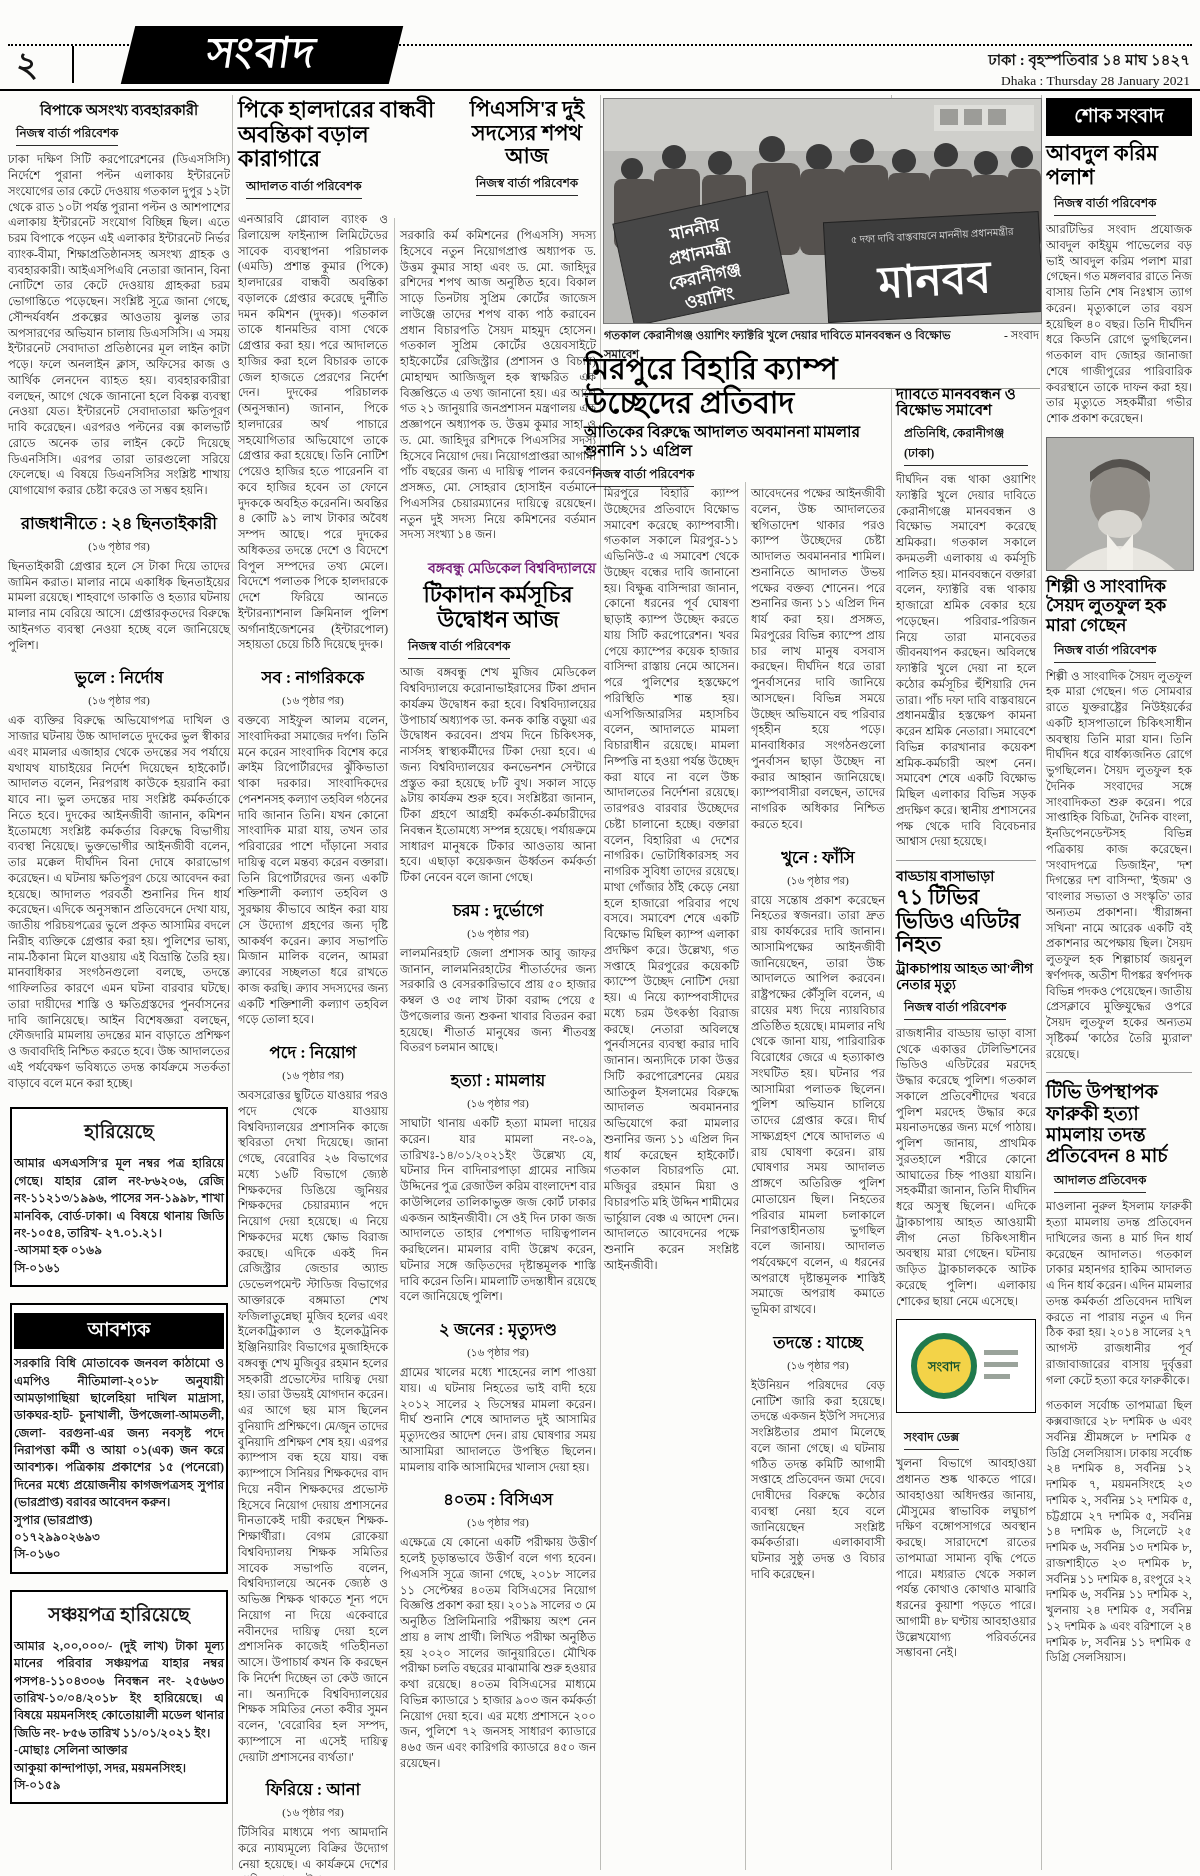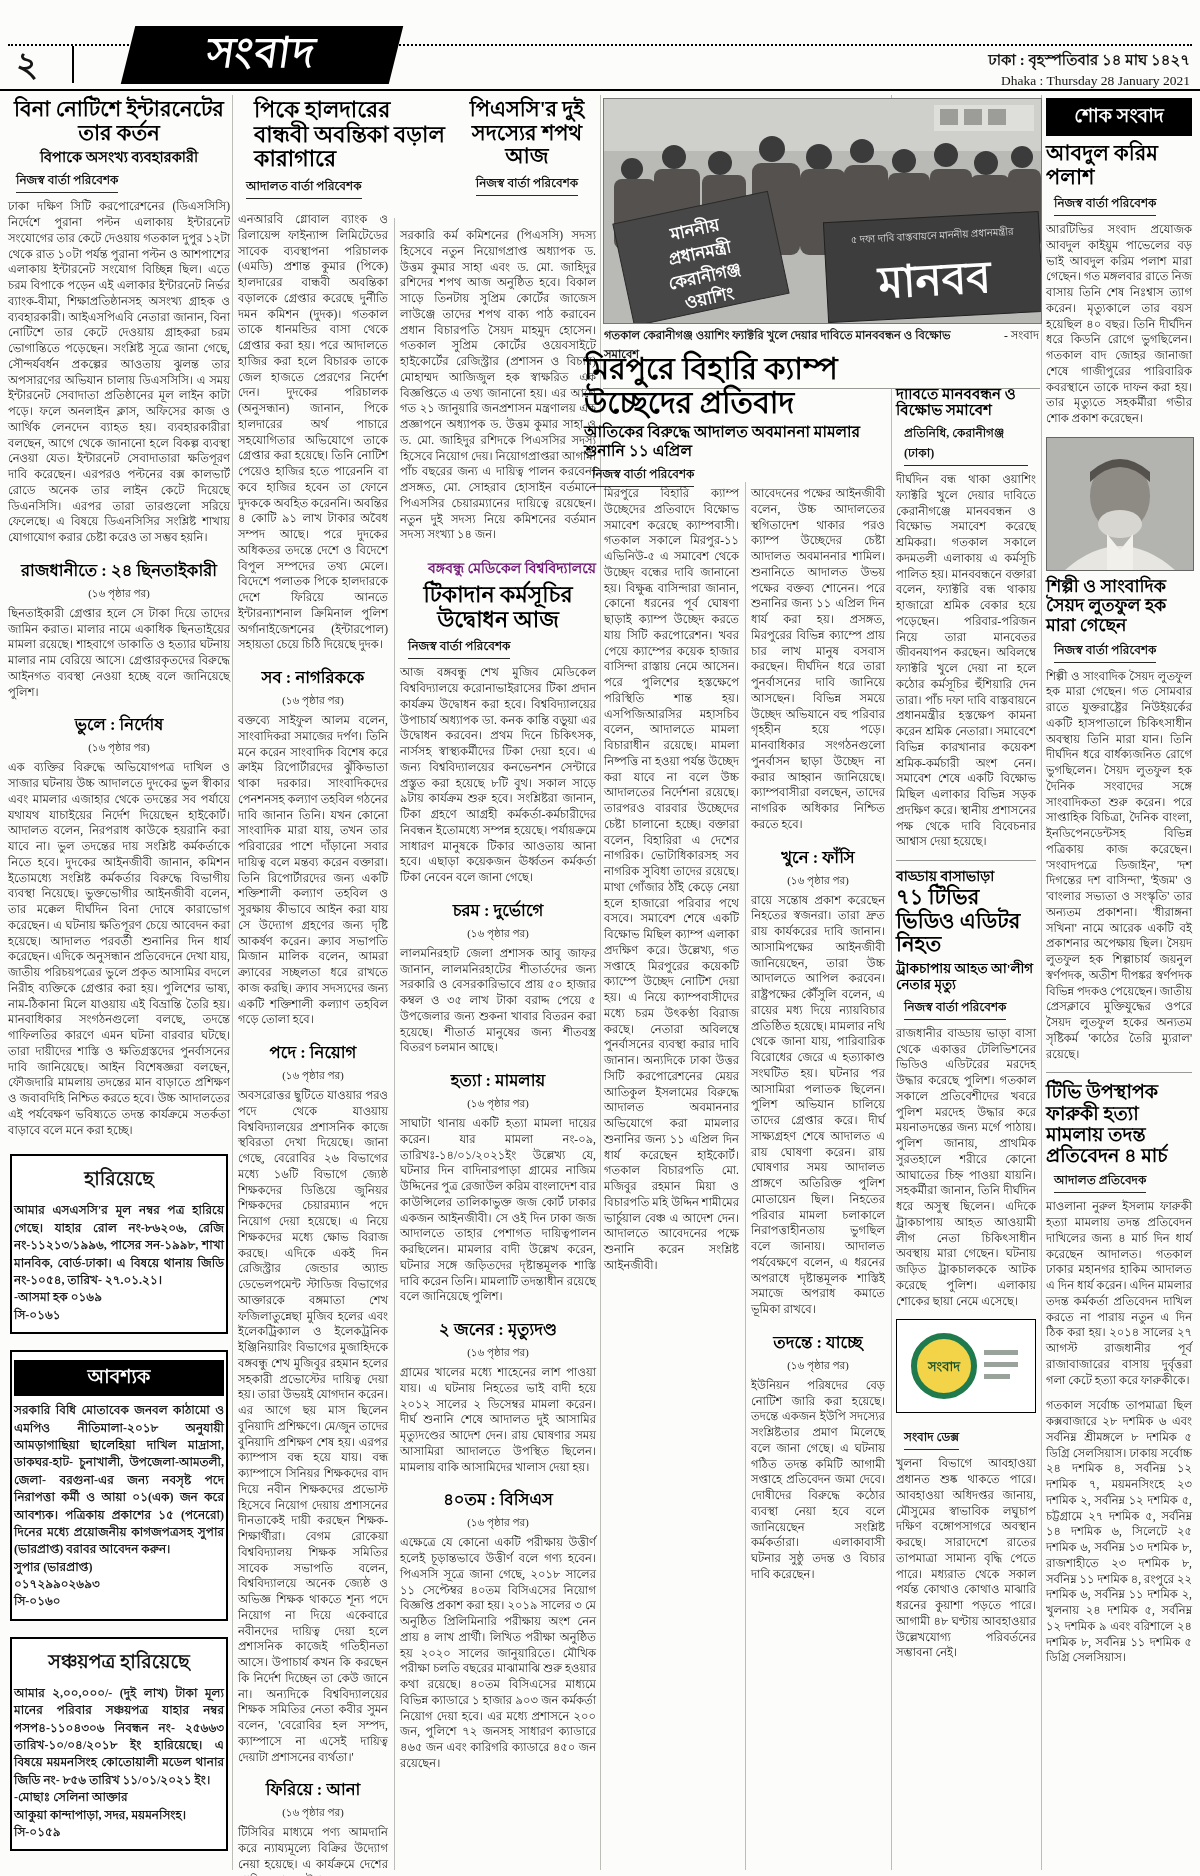--- a/index.html
+++ b/index.html
@@ -44,21 +44,20 @@
     <span style="transform:skewX(6deg);font-size:42px;letter-spacing:2px;">সংবাদ</span>
   </div>
   <div class="abs" style="right:10px;top:48px;text-align:right;">
     <div style="font-size:15px;font-weight:bold;">ঢাকা : বৃহস্পতিবার ১৪ মাঘ ১৪২৭</div>
     <div style="font-size:13.5px;">Dhaka : Thursday 28 January 2021</div>
   </div>
   <div class="abs" style="left:0;top:89px;width:1200px;border-top:2px solid #000;"></div>
 
   <div class="abs flow" style="left:8px;top:98px;width:222px;">
     <div class="article">
-      <h2 class="headline center" style="font-size:21px;">বিনা নোটিশে ইন্টারনেটের তার কর্তন</h2>
       <div class="subhead center" style="font-size:14.5px;">বিপাকে অসংখ্য ব্যবহারকারী</div>
       <div><span class="byline">নিজস্ব বার্তা পরিবেশক</span></div>
       <div class="body">ঢাকা দক্ষিণ সিটি করপোরেশনের (ডিএসসিসি) নির্দেশে পুরানা পল্টন এলাকায় ইন্টারনেট সংযোগের তার কেটে দেওয়ায় গতকাল দুপুর ১২টা থেকে রাত ১০টা পর্যন্ত পুরানা পল্টন ও আশপাশের এলাকায় ইন্টারনেট সংযোগ বিচ্ছিন্ন ছিল। এতে চরম বিপাকে পড়েন এই এলাকার ইন্টারনেট নির্ভর ব্যাংক-বীমা, শিক্ষাপ্রতিষ্ঠানসহ অসংখ্য গ্রাহক ও ব্যবহারকারী। আইএসপিএবি নেতারা জানান, বিনা নোটিশে তার কেটে দেওয়ায় গ্রাহকরা চরম ভোগান্তিতে পড়েছেন। সংশ্লিষ্ট সূত্রে জানা গেছে, সৌন্দর্যবর্ধন প্রকল্পের আওতায় ঝুলন্ত তার অপসারণের অভিযান চালায় ডিএসসিসি। এ সময় ইন্টারনেট সেবাদাতা প্রতিষ্ঠানের মূল লাইন কাটা পড়ে। ফলে অনলাইন ক্লাস, অফিসের কাজ ও আর্থিক লেনদেন ব্যাহত হয়। ব্যবহারকারীরা বলছেন, আগে থেকে জানানো হলে বিকল্প ব্যবস্থা নেওয়া যেত। ইন্টারনেট সেবাদাতারা ক্ষতিপূরণ দাবি করেছেন। এরপরও পল্টনের বক্স কালভার্ট রোডে অনেক তার লাইন কেটে দিয়েছে ডিএনসিসি। এরপর তারা তারগুলো সরিয়ে ফেলেছে। এ বিষয়ে ডিএনসিসির সংশ্লিষ্ট শাখায় যোগাযোগ করার চেষ্টা করেও তা সম্ভব হয়নি।</div>
     </div>
     <div>
       <div class="jump-head">রাজধানীতে : ২৪ ছিনতাইকারী</div>
       <div class="jump-cont">(১৬ পৃষ্ঠার পর)</div>
       <div class="body">ছিনতাইকারী গ্রেপ্তার হলে সে টাকা দিয়ে তাদের জামিন করাত। মালার নামে একাধিক ছিনতাইয়ের মামলা রয়েছে। শাহবাগে ডাকাতি ও হত্যার ঘটনায় মালার নাম বেরিয়ে আসে। গ্রেপ্তারকৃতদের বিরুদ্ধে আইনগত ব্যবস্থা নেওয়া হচ্ছে বলে জানিয়েছে পুলিশ।</div>
     </div>
     <div>
@@ -82,21 +81,21 @@
     <div class="adbox">
       <div class="adbox-title">সঞ্চয়পত্র হারিয়েছে</div>
       <div class="body">আমার ২,০০,০০০/- (দুই লাখ) টাকা মূল্য মানের পরিবার সঞ্চয়পত্র যাহার নম্বর পসপ৪-১১০৪৩০৬ নিবন্ধন নং- ২৫৬৬৩ তারিখ-১০/০৪/২০১৮ ইং হারিয়েছে। এ বিষয়ে ময়মনসিংহ কোতোয়ালী মডেল থানার জিডি নং- ৮৫৬ তারিখ ১১/০১/২০২১ ইং।
 -মোছাঃ সেলিনা আক্তার
 আকুয়া কান্দাপাড়া, সদর, ময়মনসিংহ।
 সি-০১৫৯</div>
     </div>
   </div>
 
   <div class="abs" style="left:238px;top:98px;width:212px;">
-    <h2 class="headline" style="font-size:22px;margin-left:16px;">পিকে হালদারের বান্ধবী অবন্তিকা বড়াল কারাগারে</h2>
+    <h2 class="headline" style="font-size:22px;">পিকে হালদারের বান্ধবী অবন্তিকা বড়াল কারাগারে</h2>
     <span class="byline">আদালত বার্তা পরিবেশক</span>
   </div>
 
   <div class="abs" style="left:458px;top:98px;width:138px;">
     <h2 class="headline center" style="font-size:21px;">পিএসসি'র দুই সদস্যের শপথ আজ</h2>
     <div class="center"><span class="byline">নিজস্ব বার্তা পরিবেশক</span></div>
   </div>
 
   <div class="abs flow" style="left:238px;top:212px;width:150px;">
     <div class="body">এনআরবি গ্লোবাল ব্যাংক ও রিলায়েন্স ফাইন্যান্স লিমিটেডের সাবেক ব্যবস্থাপনা পরিচালক (এমডি) প্রশান্ত কুমার (পিকে) হালদারের বান্ধবী অবন্তিকা বড়ালকে গ্রেপ্তার করেছে দুর্নীতি দমন কমিশন (দুদক)। গতকাল তাকে ধানমন্ডির বাসা থেকে গ্রেপ্তার করা হয়। পরে আদালতে হাজির করা হলে বিচারক তাকে জেল হাজতে প্রেরণের নির্দেশ দেন। দুদকের পরিচালক (অনুসন্ধান) জানান, পিকে হালদারের অর্থ পাচারে সহযোগিতার অভিযোগে তাকে গ্রেপ্তার করা হয়েছে। তিনি নোটিশ পেয়েও হাজির হতে পারেননি বা কবে হাজির হবেন তা ফোনে দুদককে অবহিত করেননি। অবন্তির ৪ কোটি ৯১ লাখ টাকার অবৈধ সম্পদ আছে। পরে দুদকের অধিকতর তদন্তে দেশে ও বিদেশে বিপুল সম্পদের তথ্য মেলে। বিদেশে পলাতক পিকে হালদারকে দেশে ফিরিয়ে আনতে ইন্টারন্যাশনাল ক্রিমিনাল পুলিশ অর্গানাইজেশনের (ইন্টারপোল) সহায়তা চেয়ে চিঠি দিয়েছে দুদক।</div>

